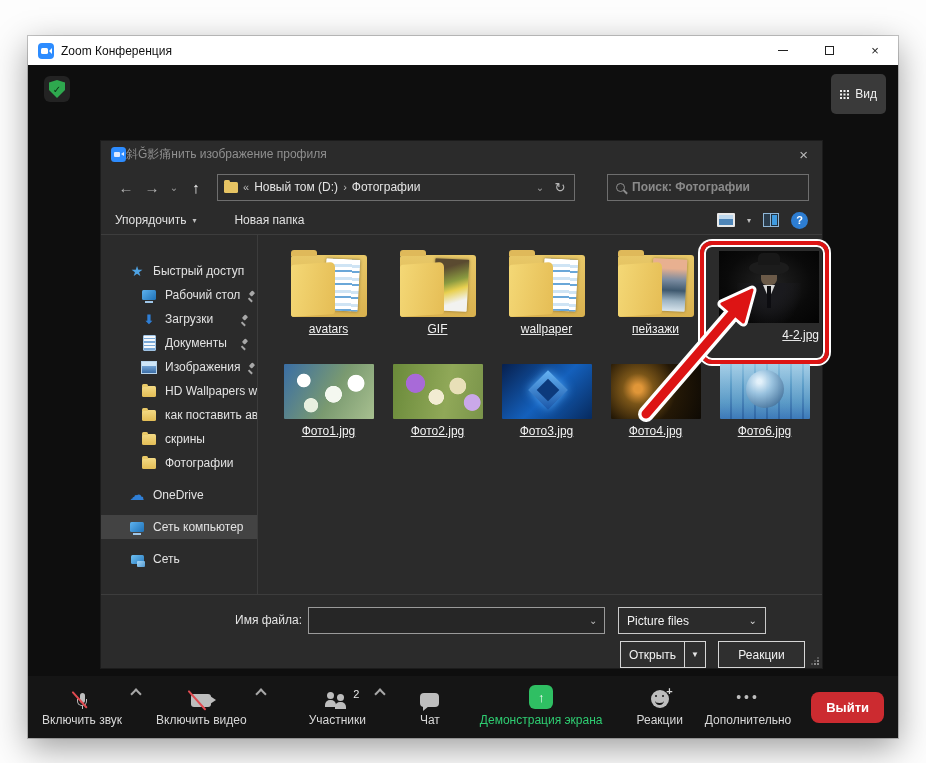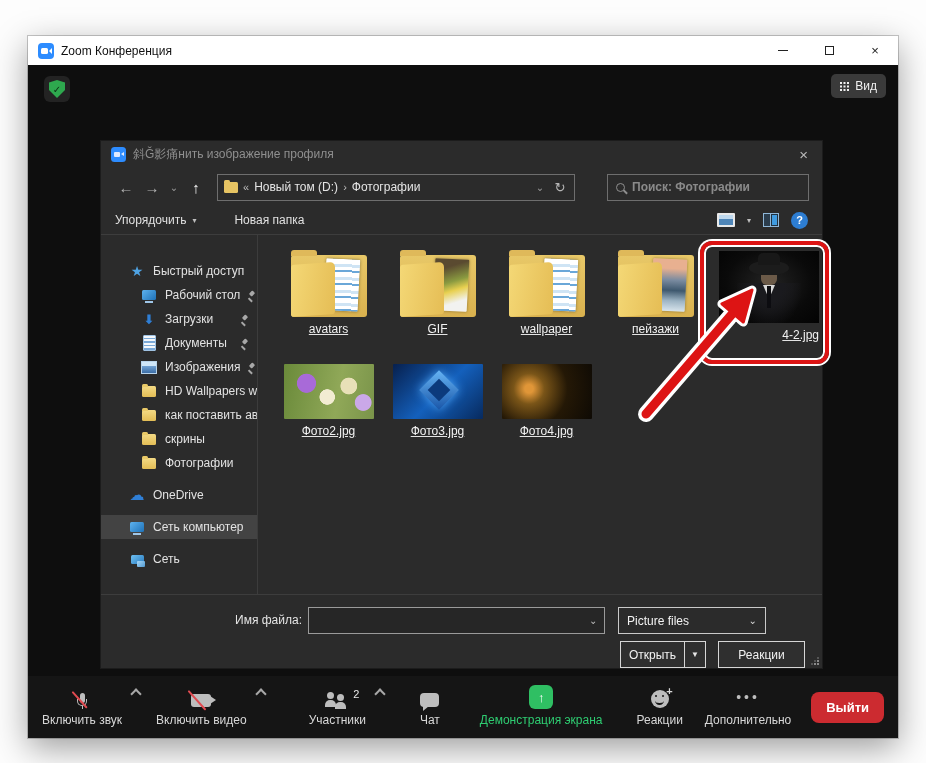--- a/index.html
+++ b/index.html
@@ -17,28 +17,28 @@
   .zctrls { margin-left:auto; display:flex; height:100%; }
   .zctrl { width:46px; height:100%; display:flex; align-items:center; justify-content:center; color:#222; font-size:13px; }
   .zctrl .maxbox { width:9px; height:9px; border:1px solid #222; }
   .zctrl .minline { width:10px; height:0; border-top:1px solid #222; }
 
   .zbody { position:relative; height:673px; background:#0e0e0e; }
 
   .shield { position:absolute; left:16px; top:11px; width:26px; height:26px; background:#232323; border-radius:6px; display:flex; align-items:center; justify-content:center; }
   .shield-shape { width:16px; height:18px; background:#2ea84e; clip-path:polygon(50% 0,100% 14%,100% 55%,50% 100%,0 55%,0 14%); display:flex; align-items:center; justify-content:center; color:#0c2d14; font-size:10px; font-weight:bold; }
 
-  .viewbtn { position:absolute; right:12px; top:9px; height:24px; padding:0 9px; background:#3a3a3a; border-radius:5px; display:flex; align-items:center; gap:6px; color:#f0f0f0; font-size:12px;text-align:center; }
+  .viewbtn { position:absolute; right:12px; top:9px; height:40px; padding:0 9px; background:#3a3a3a; border-radius:5px; display:flex; align-items:center; gap:6px; color:#f0f0f0; font-size:12px;text-align:center; }
   .grid9 { width:9px; height:9px; position:relative; }
   .grid9::before { content:""; position:absolute; left:0; top:0; width:2px; height:2px; background:#f0f0f0;
     box-shadow:3.5px 0 #f0f0f0,7px 0 #f0f0f0, 0 3.5px #f0f0f0,3.5px 3.5px #f0f0f0,7px 3.5px #f0f0f0, 0 7px #f0f0f0,3.5px 7px #f0f0f0,7px 7px #f0f0f0; }
 
   
   .dlg { position:absolute; left:72px; top:75px; width:723px; height:529px; background:#2b2b2b; border:1px solid #1c1c1c; font-size:12px; color:#e4e4e4; }
-  .dlg-title { height:27px; display:flex; align-items:center; padding:0 10px; gap:7px; }
+  .dlg-title { height:27px; display:flex; align-items:center; padding:0 10px; }
   .dlg-title-text { color:#8f8f8f; flex:1; white-space:nowrap; overflow:hidden; }
   .dlg-close { color:#b9b9b9; font-size:15px; padding:0 4px; }
   .appicon-sm { width:15px; height:15px; border-radius:3.5px; background:#2d8cff; position:relative; flex:none; }
   .appicon-sm::before { content:""; position:absolute; left:3px; top:5px; width:6px; height:5px; background:#dfeaff; border-radius:1px; }
   .appicon-sm::after { content:""; position:absolute; right:2px; top:5px; border-top:2.5px solid transparent; border-bottom:2.5px solid transparent; border-right:3px solid #dfeaff; }
 
   .dlg-nav { height:38px; display:flex; align-items:center; padding:0 13px 0 12px; }
   .navglyph { color:#b5b5b5; font-size:15px; width:26px; text-align:center; }
   .navglyph.small { font-size:10px; width:18px; color:#9a9a9a; }
   .navglyph.up { color:#f2f2f2; }
@@ -358,30 +358,38 @@
                   <div class="shirt"></div>
                   <div class="tie"></div>
               </div>
               <div class="flabel">4-2.jpg</div>
               <div class="redring"></div>
             </div>
           </div>
 
           <div class="frow" style="margin-top:22px">
             <div class="fitem">
+              <div class="thumb t1"></div>
+              <div class="flabel">Фото1.jpg</div>
+            </div>
+            <div class="fitem">
               <div class="thumb t2"></div>
               <div class="flabel">Фото2.jpg</div>
             </div>
             <div class="fitem">
               <div class="thumb t3"></div>
               <div class="flabel">Фото3.jpg</div>
             </div>
             <div class="fitem">
               <div class="thumb t4"></div>
               <div class="flabel">Фото4.jpg</div>
+            </div>
+            <div class="fitem">
+              <div class="thumb t6"></div>
+              <div class="flabel">Фото6.jpg</div>
             </div>
           </div>
         </div>
       </div>
 
       <div class="dlg-footer">
         <span class="fn-label">Имя файла:</span>
         <input class="fn-input" value="" style="">
         <span class="fn-input-chev">⌄</span>
         <div class="ft-combo">

